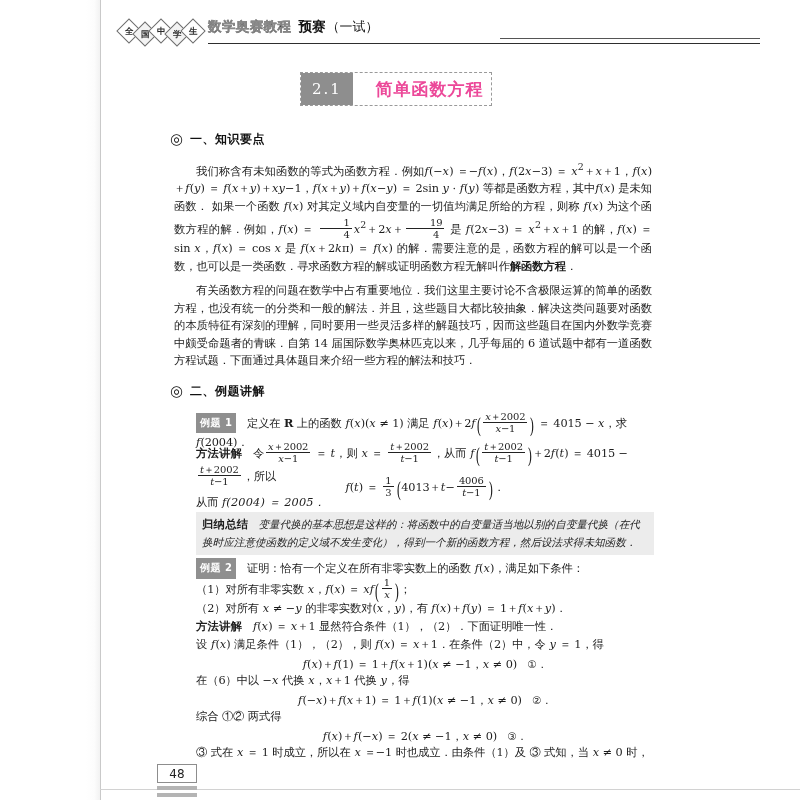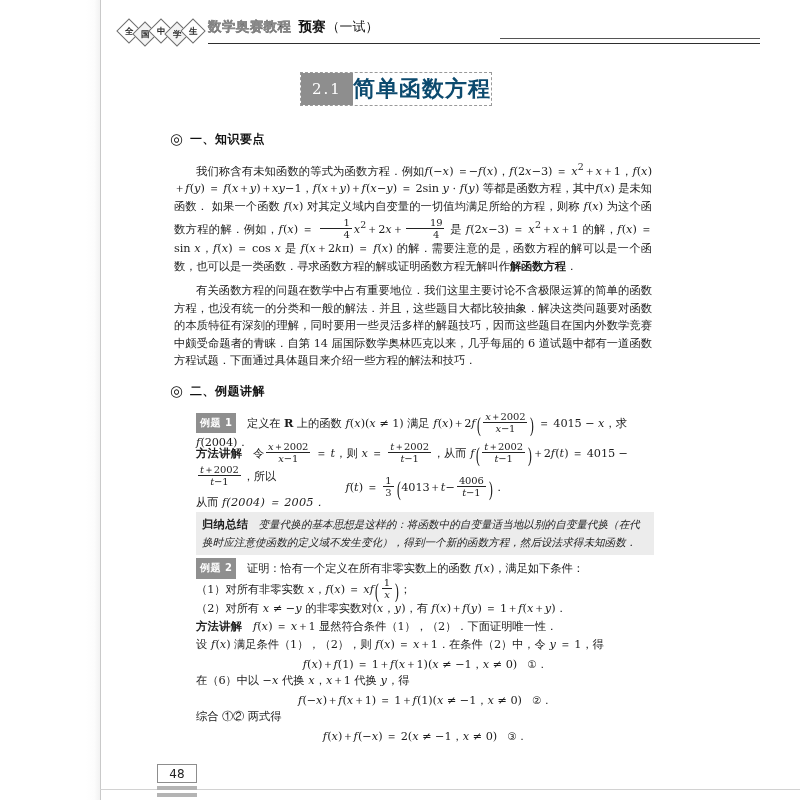--- a/index.html
+++ b/index.html
@@ -158,25 +158,26 @@
     justify-content: center;
     font-size: 15px;
     letter-spacing: 2px;
     font-family: "DejaVu Serif", "Liberation Serif", serif;
   }
   .title-text {
     flex: 1;
     display: flex;
     align-items: center;
     justify-content: center;
-    font-size: 22px;
+    font-size: 17px;
     font-weight: bold;
     letter-spacing: 1px;
-    color: #0c4a6e;
-    font-family: "DejaVu Sans", "Liberation Sans", sans-serif;
+    color: #ec4899;
+    font-family: "DejaVu Sans", "Liberation Sans", sans-serif;
+    padding-left: 15px;
   }
 
   
   .heading {
     position: absolute;
     left: 170px;
     display: flex;
     align-items: center;
     gap: 7px;
   }
@@ -415,20 +416,21 @@
   <div class="blk eq-center" id="ex2-eq1"><span class="m">f</span><span class="mr">(</span><span class="m">x</span><span class="mr">)＋</span><span class="m">f</span><span class="mr">(1) ＝ 1＋</span><span class="m">f</span><span class="mr">(</span><span class="m">x</span><span class="mr">＋1)(</span><span class="m">x</span><span class="mr"> ≠ −1，</span><span class="m">x</span><span class="mr"> ≠ 0)&nbsp;&nbsp;&nbsp;</span><span class="circ-num">①．</span></div>
 
   <div class="blk" id="ex2-b2"><span>在（6）中以</span><span class="mr"> −</span><span class="m">x</span><span class="mr"> </span><span>代换</span><span class="m"> x</span><span class="mr">，</span><span class="m">x</span><span class="mr">＋1 </span><span>代换</span><span class="m"> y</span><span>，得</span></div>
 
   <div class="blk eq-center" id="ex2-eq2"><span class="m">f</span><span class="mr">(−</span><span class="m">x</span><span class="mr">)＋</span><span class="m">f</span><span class="mr">(</span><span class="m">x</span><span class="mr">＋1) ＝ 1＋</span><span class="m">f</span><span class="mr">(1)(</span><span class="m">x</span><span class="mr"> ≠ −1，</span><span class="m">x</span><span class="mr"> ≠ 0)&nbsp;&nbsp;&nbsp;</span><span class="circ-num">②．</span></div>
 
   <div class="blk" id="ex2-b3">综合 ①② 两式得</div>
 
   <div class="blk eq-center" id="ex2-eq3"><span class="m">f</span><span class="mr">(</span><span class="m">x</span><span class="mr">)＋</span><span class="m">f</span><span class="mr">(−</span><span class="m">x</span><span class="mr">) ＝ 2(</span><span class="m">x</span><span class="mr"> ≠ −1，</span><span class="m">x</span><span class="mr"> ≠ 0)&nbsp;&nbsp;&nbsp;</span><span class="circ-num">③．</span></div>
 
+  <div class="blk" id="ex2-b4"><span>③ 式在</span><span class="m"> x</span><span class="mr"> ＝ 1 </span><span>时成立，所以在</span><span class="m"> x</span><span class="mr"> ＝−1 </span><span>时也成立．由条件（1）及 ③ 式知，当</span><span class="m"> x</span><span class="mr"> ≠ 0 </span><span>时，</span></div>
 
   <div class="pagenum-wrap">
     <div class="pagenum">48</div>
     <div class="pagebar"></div>
     <div class="pagebar"></div>
 
   </div>
 
 </div>
 

